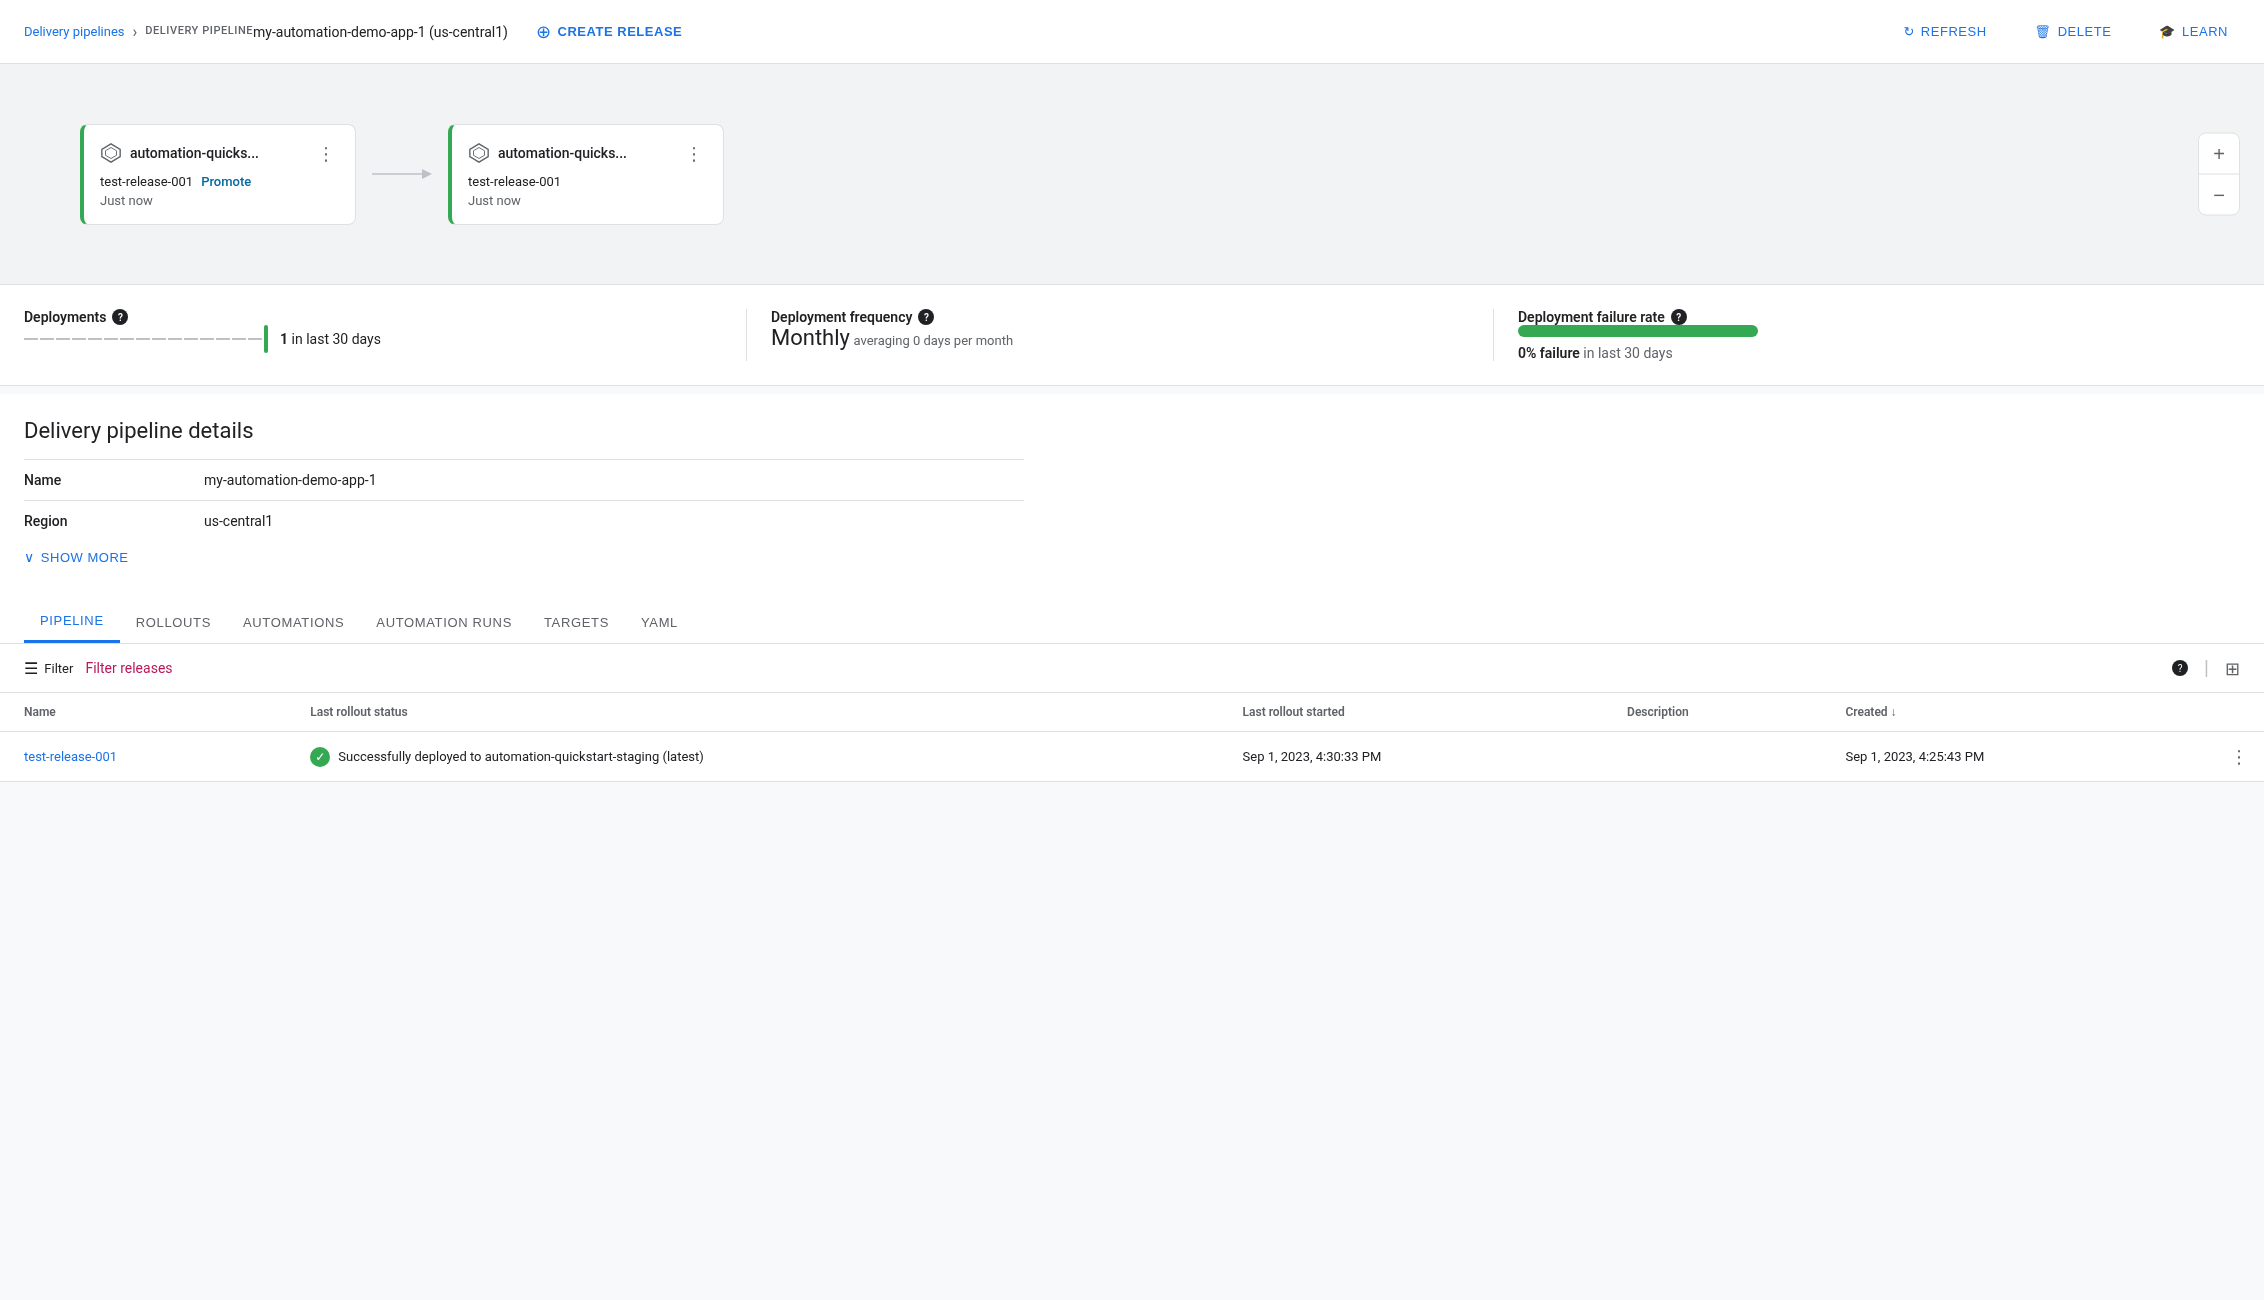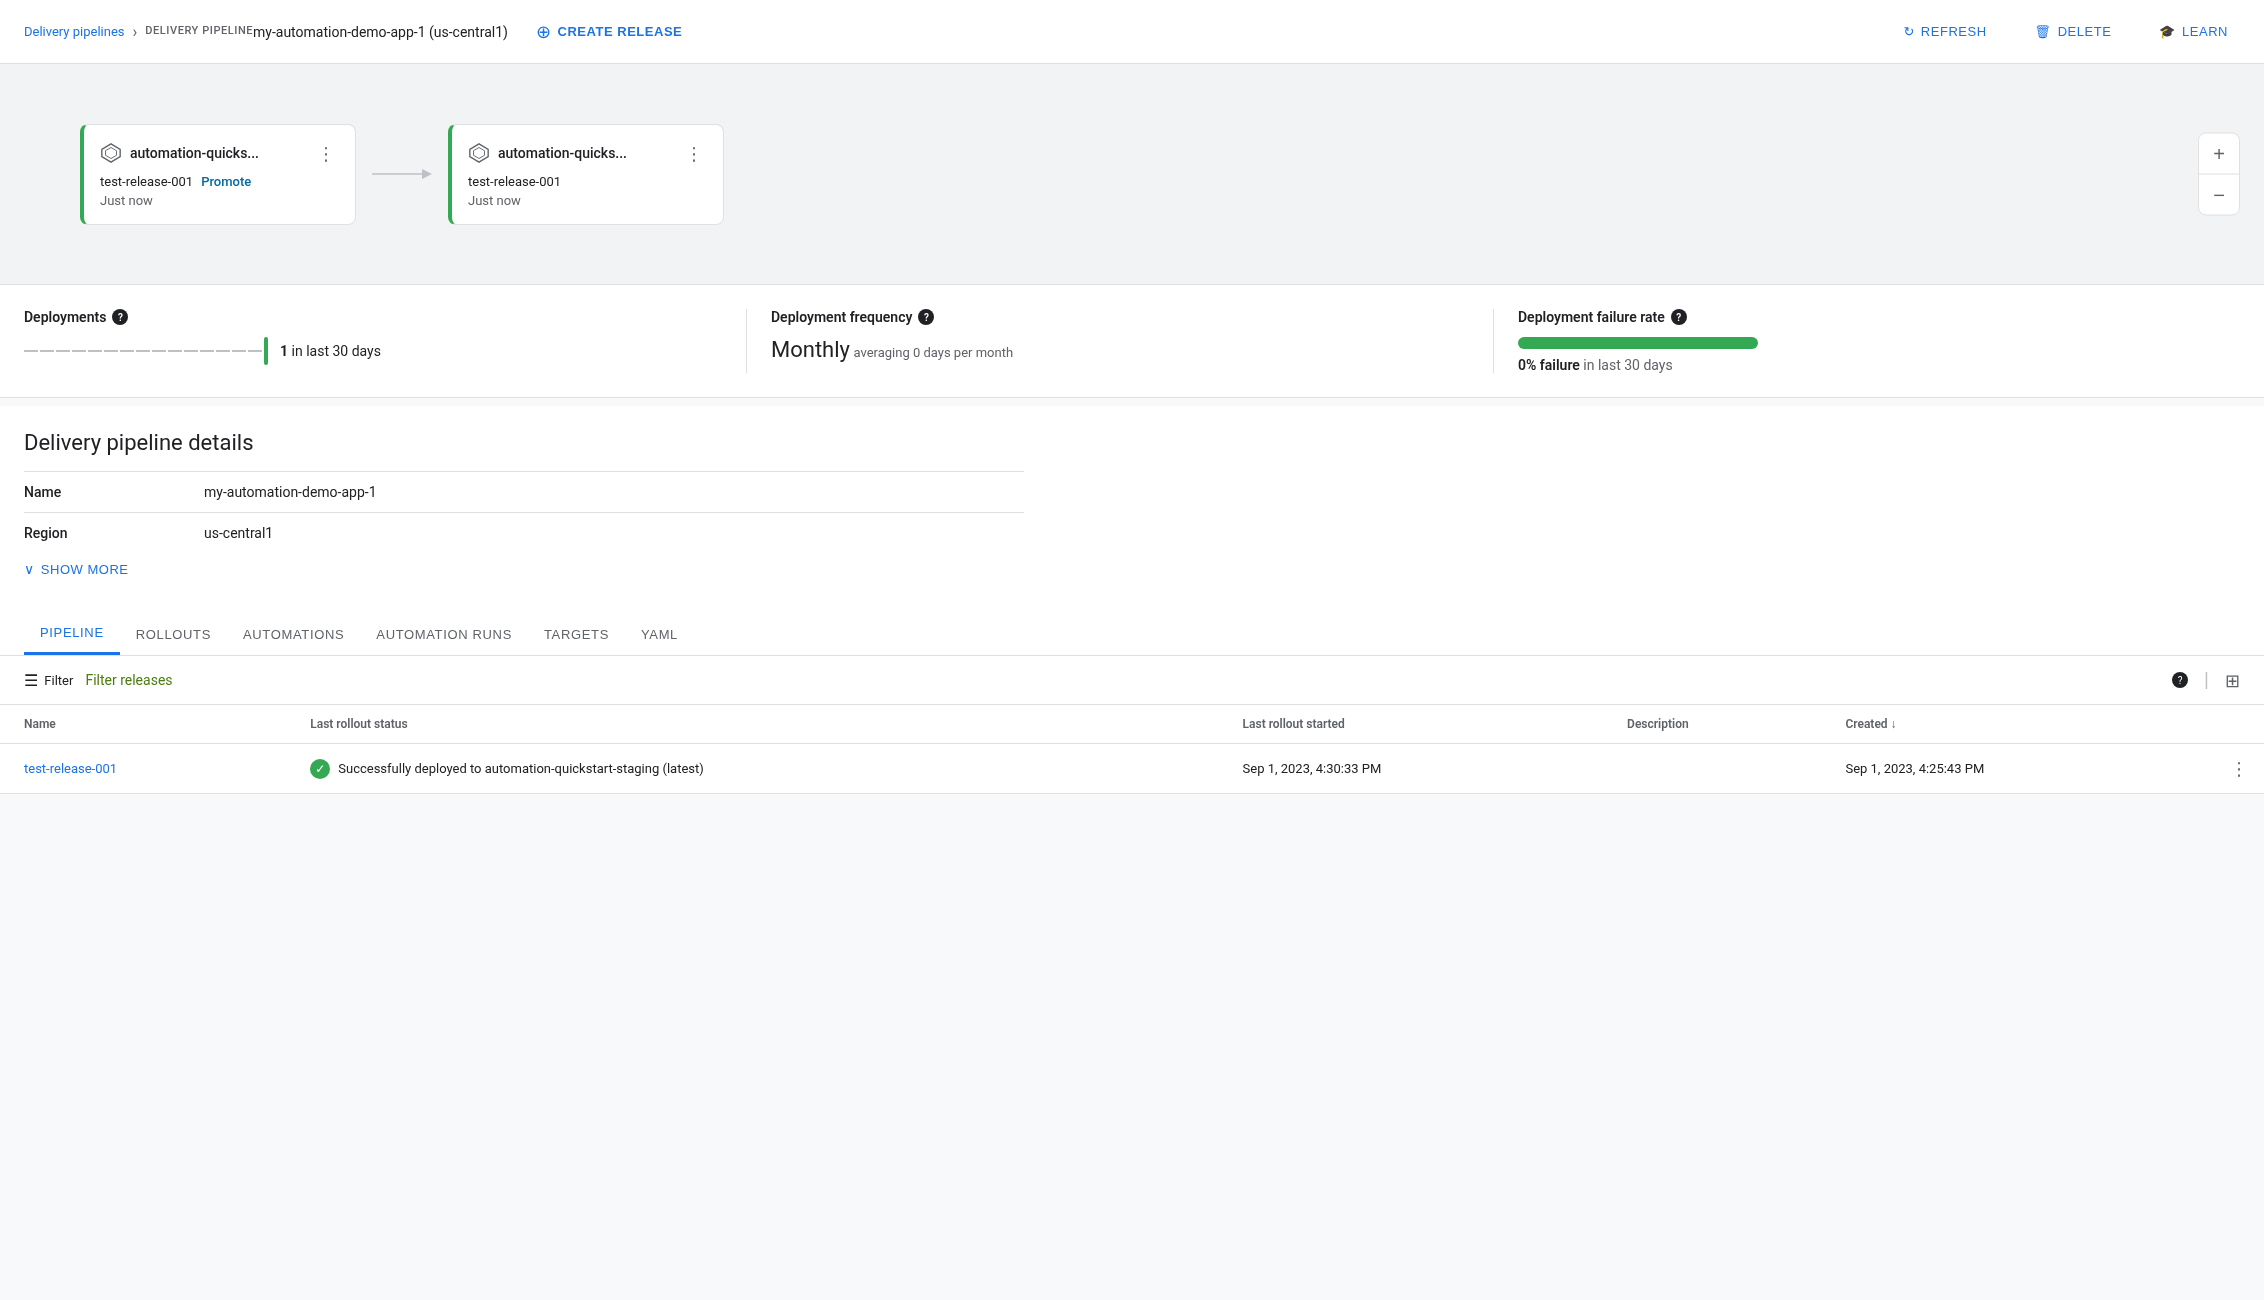--- a/index.html
+++ b/index.html
@@ -185,21 +185,20 @@
       border-right: 1px solid #e0e0e0;
     }
     .metric-block:first-child { padding-left: 0; }
     .metric-block:last-child { border-right: none; }
     .metric-title {
       display: flex;
       align-items: flex-start;
       gap: 6px;
       font-weight: 600;
       font-size: 14px;
-      margin-bottom: 12px;
     }
     .metric-help {
       width: 16px;
       height: 16px;
       border-radius: 50%;
       background: #202124;
       color: #fff;
       font-size: 10px;
       display: flex;
       align-items: center;
@@ -337,21 +336,21 @@
     }
     .filter-icon-btn {
       display: flex;
       align-items: center;
       gap: 6px;
       font-size: 13px;
       color: #202124;
       cursor: pointer;
     }
     .filter-placeholder {
-      color: #4d7c0f;
+      color: #be185d;
       font-size: 14px;
     }
     .filter-right {
       display: flex;
       align-items: center;
       gap: 16px;
     }
 
     
     .releases-table {

